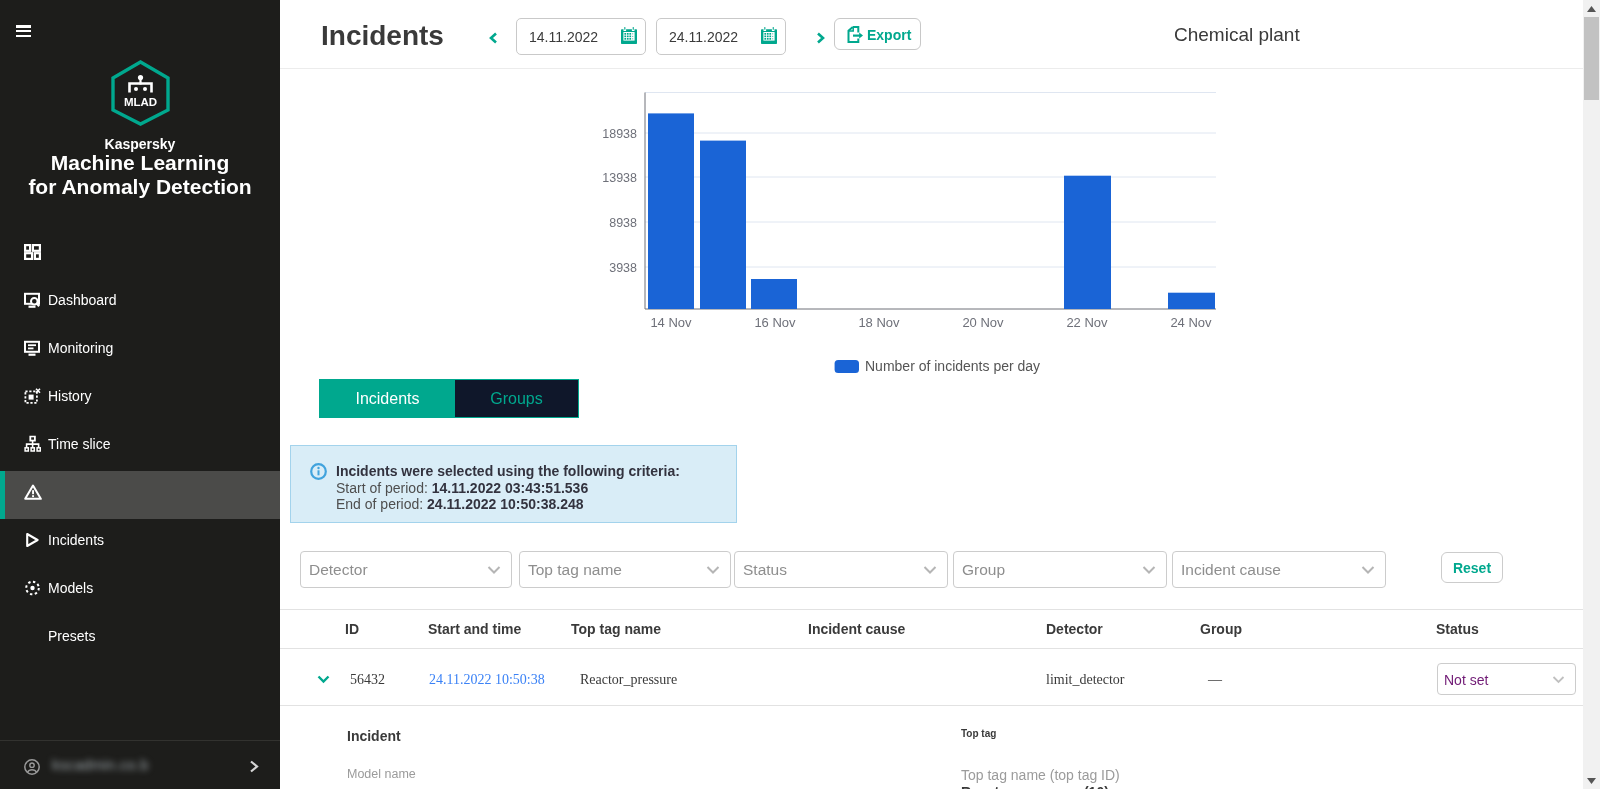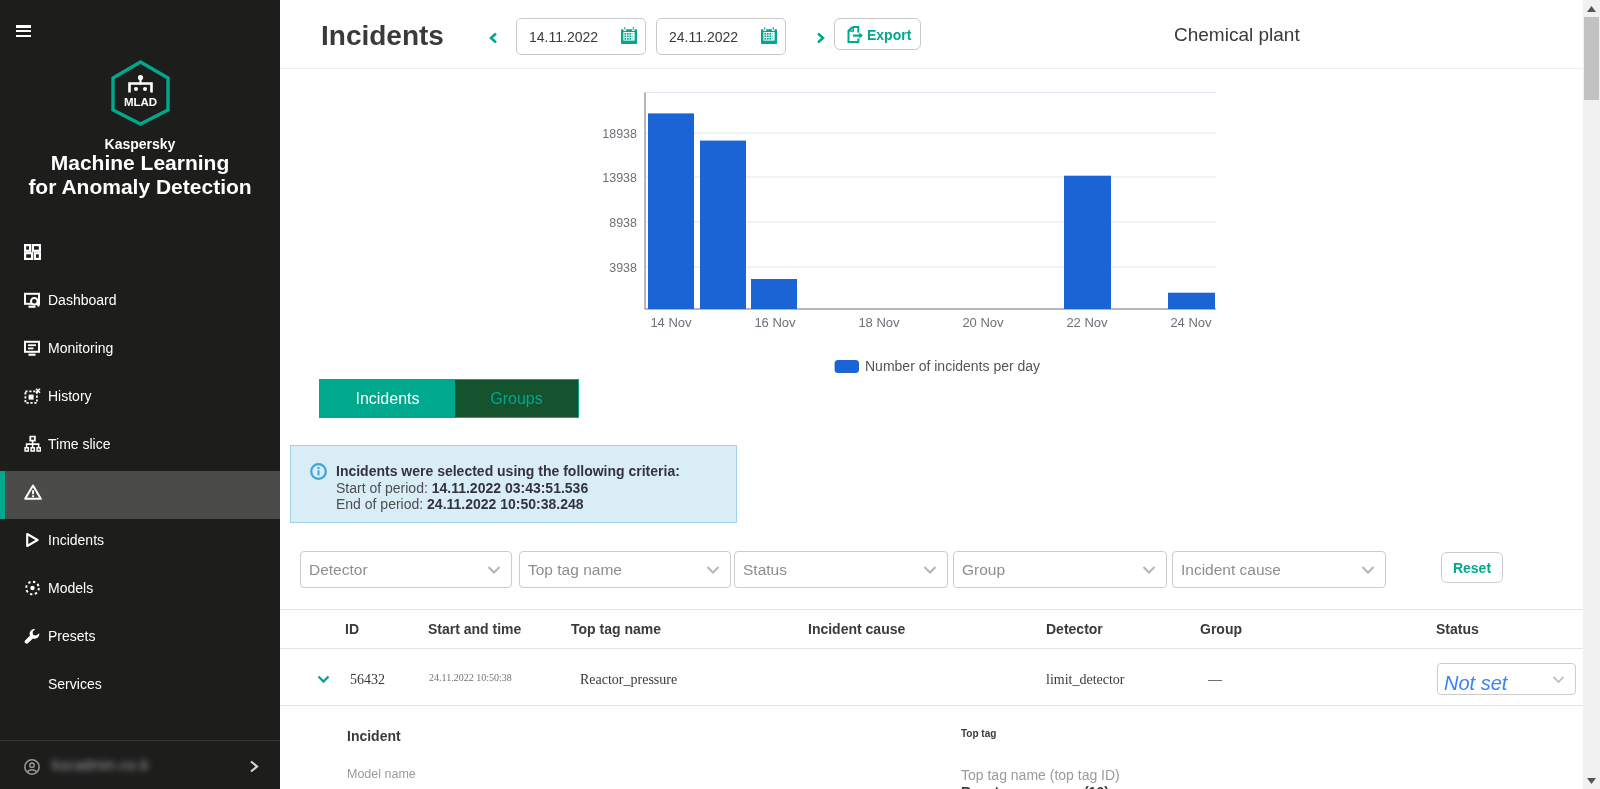--- a/index.html
+++ b/index.html
@@ -22,21 +22,21 @@
 #topbar { position:absolute; left:280px; top:0; width:1303px; height:69px; background:#fff; border-bottom:1px solid #ececec; }
 .dinput { position:absolute; top:18px; height:37px; width:130px; border:1px solid #c9c9c9; border-radius:5px; background:#fff; }
 .dinput .dtxt { position:absolute; left:12px; top:50%; transform:translateY(-50%); font-size:14px; color:#3a3a3a; }
 .dinput svg { position:absolute; right:8px; top:8px; }
 #exportbtn { position:absolute; left:554px; top:18px; width:87px; height:32px; border:1px solid #c8c8c8; border-radius:6px; background:#fff; }
 
 
 #tabs { position:absolute; left:319px; top:379px; height:39px; display:flex; border:1px solid #00a88e; }
 #tabs .tab { height:37px; display:flex; align-items:center; justify-content:center; font-size:16px; }
 #tab1 { width:135px; background:#00a88e; color:#fff; }
-#tab2 { width:123px; background:#14532d; color:#00a88e;text-align:right; }
+#tab2 { width:123px; background:#0f172a; color:#00a88e;text-align:right; }
 
 
 #infobox { position:absolute; left:290px; top:445px; width:447px; height:78px; background:#d9edf7; border:1px solid #a3d3ec; }
 
 
 .fsel { position:absolute; top:551px; height:37px; border:1px solid #cccccc; border-radius:4px; background:#fff; }
 .fsel .ph { position:absolute; left:8px; top:50%; transform:translateY(-50%); font-size:15.5px; color:#8e8e8e; white-space:nowrap; }
 .fsel svg { position:absolute; right:10px; top:50%; transform:translateY(-50%); }
 #resetbtn { position:absolute; left:1441px; top:552px; width:62px; height:31px; border:1px solid #cccccc; border-radius:6px; background:#fff; color:#00a88e; font-weight:bold; font-size:14px; display:flex; align-items:center; justify-content:center; }
 
@@ -132,26 +132,20 @@
         <path d="M3.2 2 L13.6 8 L3.2 14 Z" fill="none" stroke="#fff" stroke-width="2.1" stroke-linejoin="round"></path>
       </svg>
         <span>Models</span>
       </div>
     <div class="mitem">
       <svg width="17" height="17" viewBox="0 0 17 17">
         <circle cx="8.5" cy="8.5" r="2.2" fill="#fff"></circle>
         <circle cx="8.5" cy="8.5" r="6.3" fill="none" stroke="#fff" stroke-width="2" stroke-dasharray="2.4 2.5"></circle>
       </svg>
         <span>Presets</span>
-      </div>
-    <div class="mitem">
-      <svg width="17" height="17" viewBox="0 0 17 17">
-        <path d="M15.2 5.7a4.6 4.6 0 0 1-6.3 5.2l-4.7 4.7a2 2 0 0 1-2.9-2.9l4.7-4.7a4.6 4.6 0 0 1 5.2-6.3L8.6 4.3l0.5 3.1 3.1 0.5z" fill="#fff"></path>
-      </svg>
-        <span>Services</span>
       </div>
   </div>
 
   <div class="abs" style="left:0; top:740px; width:280px; height:1px; background:#32322f;"></div>
   <svg class="abs" style="left:24px; top:759px;" width="16" height="16" viewBox="0 0 16 16">
     <circle cx="8" cy="8" r="7.2" fill="none" stroke="#9a9a9a" stroke-width="1.5"></circle>
     <circle cx="8" cy="6.2" r="2.2" fill="none" stroke="#9a9a9a" stroke-width="1.4"></circle>
     <path d="M3.4 13.4 a5 4.4 0 0 1 9.2 0" fill="none" stroke="#9a9a9a" stroke-width="1.4"></path>
   </svg>
   <div class="abs" style="left:52px; top:757px; font-size:14.5px; color:#9fa8ad; filter:blur(3.2px); letter-spacing:0.3px;">kscadmin.co.b</div>
@@ -331,27 +325,27 @@
 <div class="th" style="left:571px; top:621px;">Top tag name</div>
 <div class="th" style="left:808px; top:621px;">Incident cause</div>
 <div class="th" style="left:1046px; top:621px;">Detector</div>
 <div class="th" style="left:1200px; top:621px;">Group</div>
 <div class="th" style="left:1436px; top:621px;">Status</div>
 
 <svg class="abs" style="left:317px; top:675px;" width="13" height="9" viewBox="0 0 13 9">
   <path d="M1.5 1.5 L6.5 6.5 L11.5 1.5" fill="none" stroke="#00a88e" stroke-width="2.4"></path>
 </svg>
 <div class="td" style="left:350px; top:672px;">56432</div>
-<div class="td" style="left:429px; top:672px; color:#737373; font-size:10px;text-align:right;">24.11.2022 10:50:38</div>
+<div class="td" style="left:429px; top:672px; color:#3b82f6; font-size:14px;text-align:right;">24.11.2022 10:50:38</div>
 <div class="td" style="left:574px; top:672px;margin-left:6px;">Reactor_pressure</div>
 <div class="td" style="left:1046px; top:672px;">limit_detector</div>
 <div class="td" style="left:1208px; top:672px;">—</div>
 
 <div class="abs" style="left:1437px; top:663px; width:139px; height:32px; border:1px solid #cccccc; border-radius:4px; background:#fff;">
-  <div class="abs" style="left:6px; top:8px; font-size:20px; color:#3b82f6;font-style:italic;">Not set</div>
+  <div class="abs" style="left:6px; top:8px; font-size:14px; color:#701a75;">Not set</div>
   <svg class="abs" style="right:10px; top:12px;" width="13" height="8" viewBox="0 0 13 8">
       <path d="M1.5 1 L6.5 6 L11.5 1" fill="none" stroke="#c0c0c0" stroke-width="1.8"></path>
     </svg>
 </div>
 
 <div class="hline" style="left:280px; top:705px; width:1303px;"></div>
 
 <div class="abs" style="left:347px; top:728px; font-size:14px; font-weight:bold; color:#3a3a3a;">Incident</div>
 <div class="abs" style="left:961px; top:728px; font-size:10px; font-weight:bold; color:#3a3a3a;">Top tag</div>
 <div class="abs" style="left:347px; top:767px; font-size:12.5px; color:#9b9b9b;">Model name</div>

